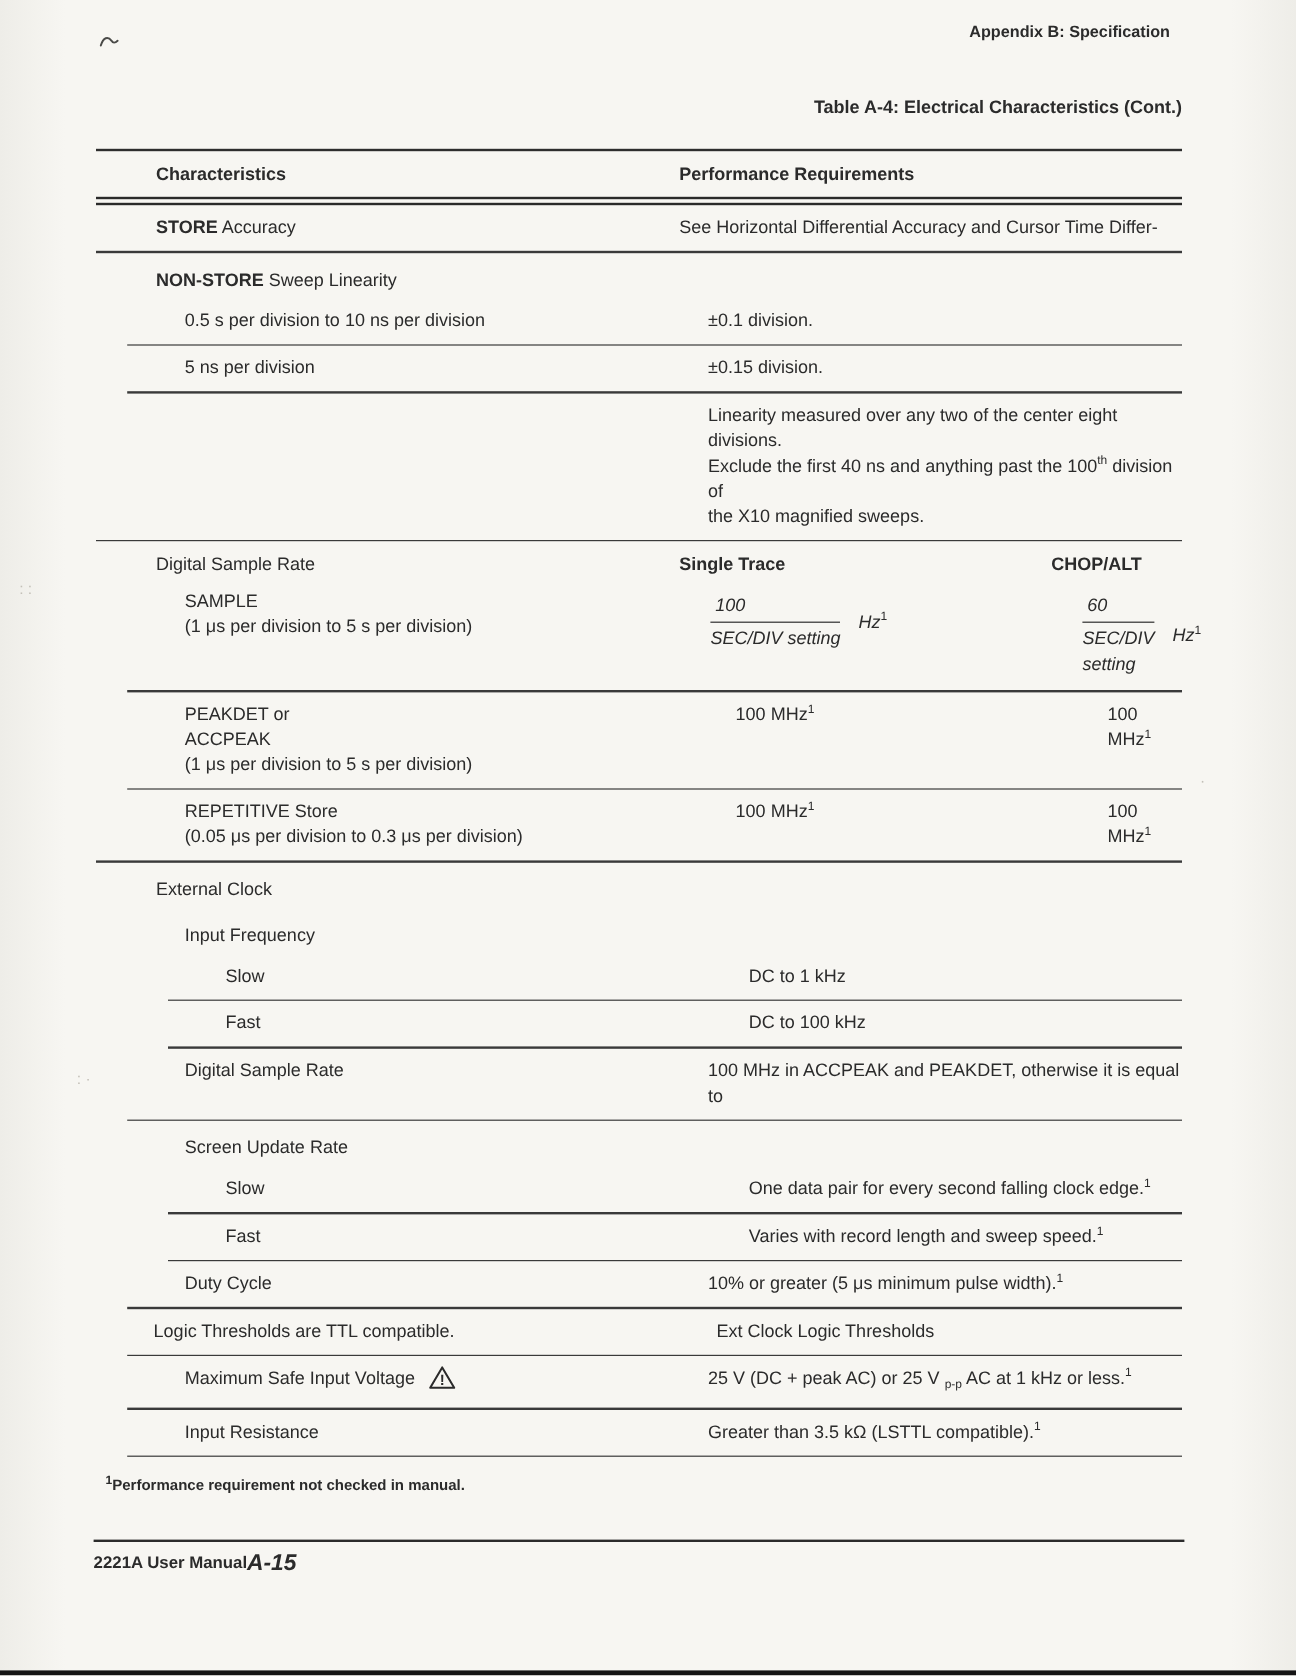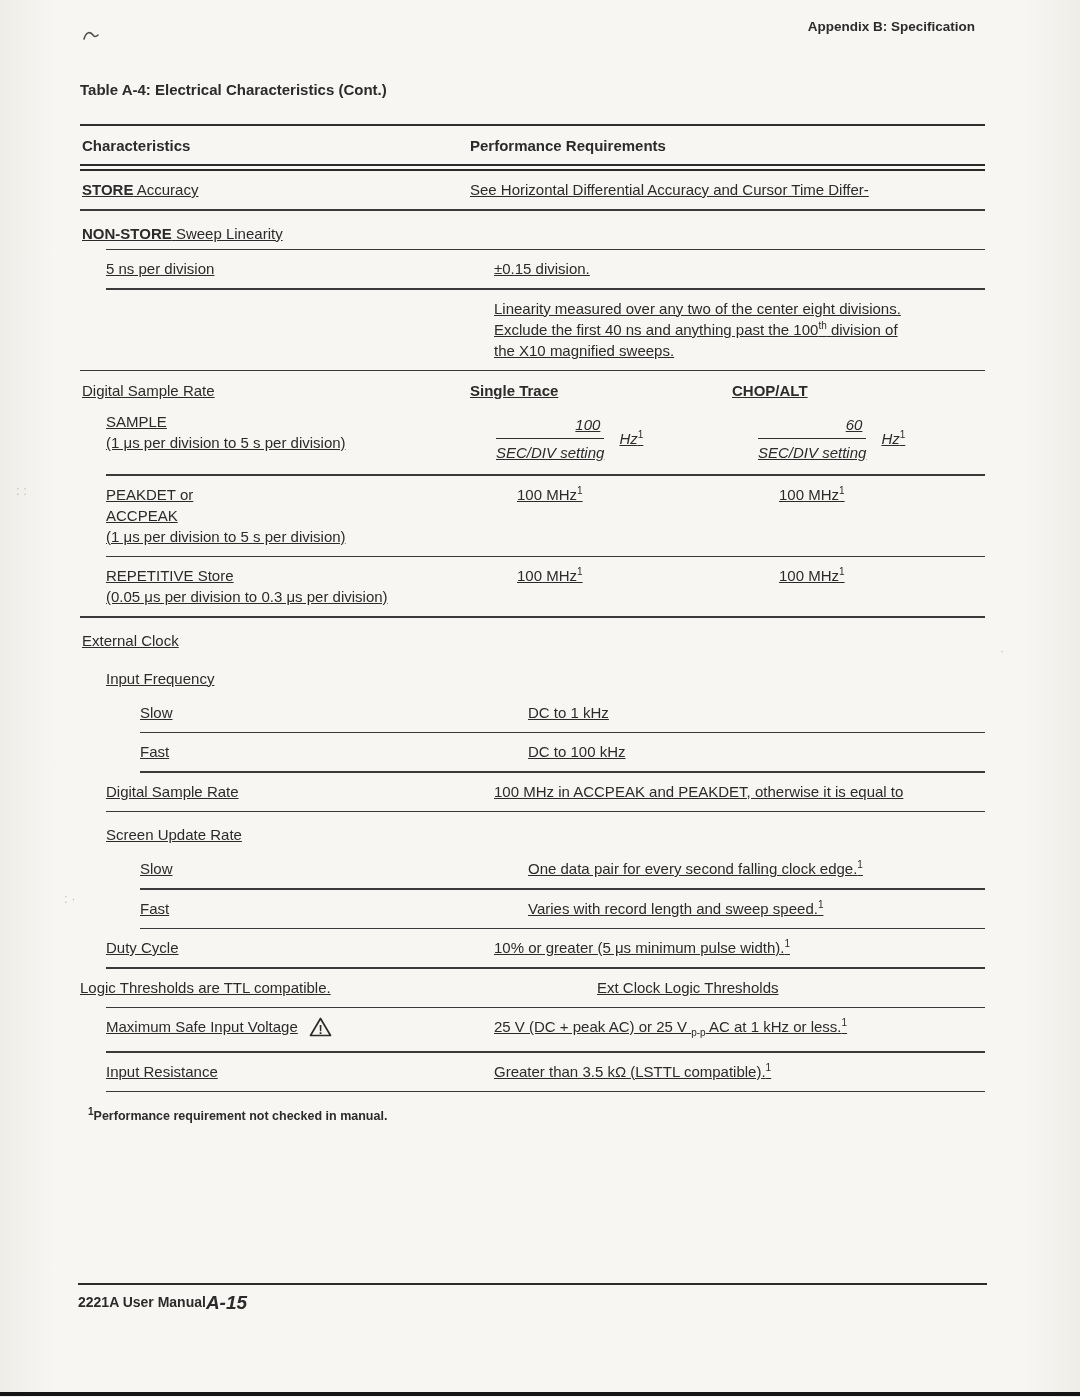--- a/index.html
+++ b/index.html
@@ -6,46 +6,46 @@
   .page{
     position:relative;width:1080px;height:1397px;margin:0 auto;overflow:hidden;
     background:linear-gradient(90deg,#eeede8 0,#f7f6f2 5%,#f7f6f2 95%,#eeede8 100%);
     font-family:"Liberation Sans",sans-serif;color:#2b2b2b;font-size:15px;line-height:21px;
   }
   .bold{font-weight:bold}
   sup{font-size:10px;line-height:0;vertical-align:super}
   sub{font-size:10px;line-height:0;vertical-align:sub}
 
   .header{padding:16px 105px 0 0;text-align:right;font-weight:bold;font-size:13.5px;}
-  .title{margin:42px 95px 24px 80px;text-align:left;font-weight:bold;font-size:15px;}
+  .title{margin:42px 95px 24px 80px;text-align:right;font-weight:bold;font-size:15px;}
 
   .content{padding:0 95px 0 80px;}
   .rule{height:1.5px;background:#3a3a3a;}
   .rule.top{height:2px;background:#2e2e2e;}
   .ri-0{margin-left:0}
   .ri-1{margin-left:26px}
   .ri-2{margin-left:60px}
   .dbl{height:3px;border-top:2px solid #2a2a2a;border-bottom:2px solid #2a2a2a;}
 
   .thead{display:flex;padding:9px 0 8px;}
-  .trow{display:flex;padding:8px 0 9px;text-decoration:underline;}
+  .trow{display:flex;padding:8px 0 9px;}
   .t-section{padding:12px 0 5px;}
   .t-row3head{padding:9px 0 2px;}
-  .cell{line-height:21px;}
+  .cell{line-height:21px;margin-left:48px;}
   .left{width:388px;flex:none;}
   .li-0{padding-left:2px}
   .li-1{padding-left:26px}
   .li-2{padding-left:60px}
   .right{flex:1;}
   .mid{width:262px;flex:none;}
   .right2{flex:1;}
   .t-row3 .mid .line,.t-row3 .right2 .line{padding-left:23px;}
 
   .frac-wrap{display:flex;align-items:center;gap:15px;padding:3px 0 2px 2px;}
-  .frac{display:inline-block;text-align:right;}
+  .frac{display:inline-block;text-align:left;}
   .frac .num{display:block;border-bottom:1.6px solid #2e2e2e;padding:0 4px 3px;}
   .frac .den{display:block;padding-top:3px;}
 
   .icon-warning{display:inline-block;margin-left:11px;vertical-align:-5px;}
 
   .footnote{margin-top:14px;font-size:12.5px;font-weight:bold;padding-left:8px;}
 
   .footer{position:absolute;left:78px;right:93px;top:1283px;}
   .footer-rule{height:2px;background:#2c2c2c;}
   .footer-line{display:flex;justify-content:flex-start;padding-top:7px;}
@@ -95,20 +95,28 @@
           <div class="cell right">
             <div class="line">See Horizontal Differential Accuracy and Cursor Time Differ-</div>
           </div>
         </div>
         <div class="rule ri-0"></div>
         <div class="trow t-section">
           <div class="cell left li-0">
             <div class="line"><b>NON-STORE</b> Sweep Linearity</div>
           </div>
         </div>
+        <div class="trow t-row">
+          <div class="cell left li-1">
+            <div class="line">0.5 s per division to 10 ns per division</div>
+          </div>
+          <div class="cell right">
+            <div class="line">±0.1 division.</div>
+          </div>
+        </div>
         <div class="rule ri-1"></div>
         <div class="trow t-row">
           <div class="cell left li-1">
             <div class="line">5 ns per division</div>
           </div>
           <div class="cell right">
             <div class="line">±0.15 division.</div>
           </div>
         </div>
         <div class="rule ri-1"></div>

